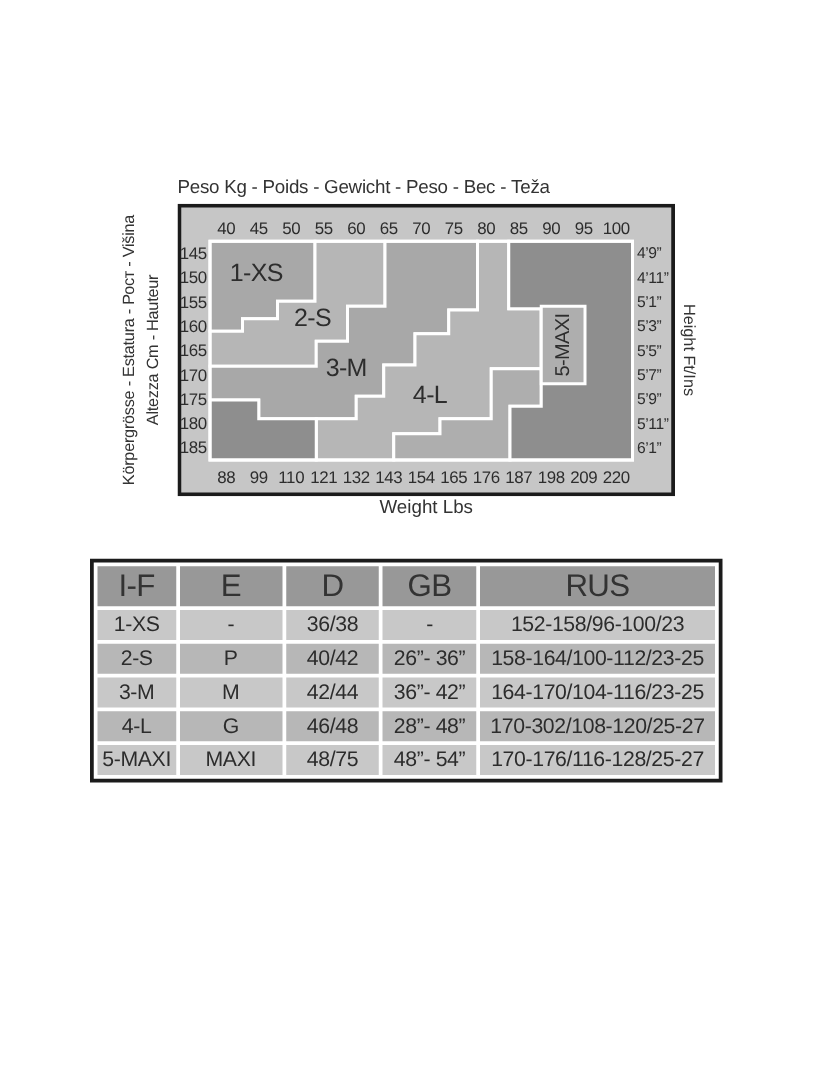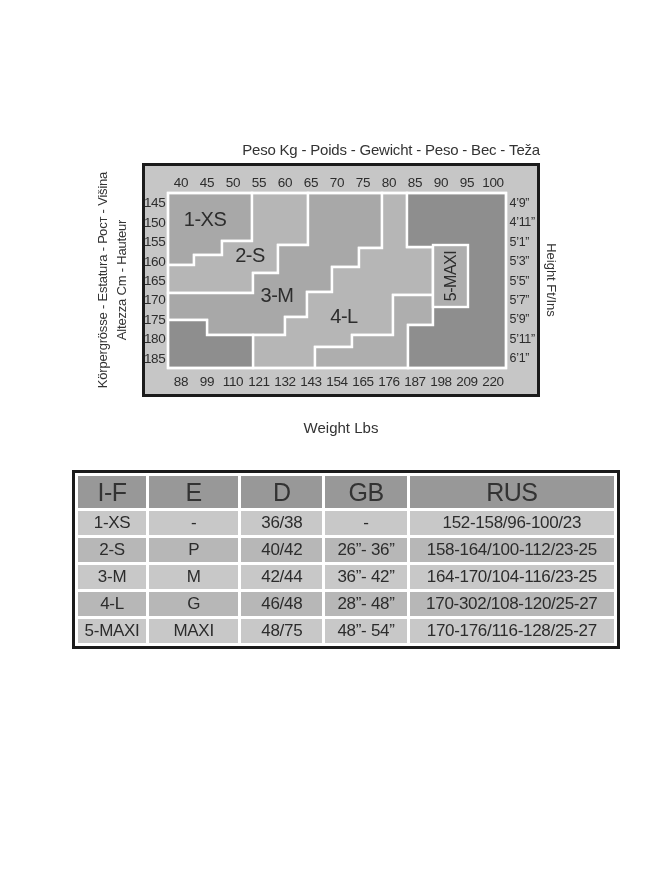--- a/index.html
+++ b/index.html
@@ -1,28 +1,28 @@
 <!DOCTYPE html>
 <html><head>
 <meta charset="utf-8">
 <style>
   html,body{margin:0;padding:0;background:#ffffff;}
   #page{position:relative;width:654px;height:872px;background:#ffffff;overflow:hidden;
         font-family:"Liberation Sans",sans-serif;color:#2d2d2d;}
   .abs{position:absolute;}
-  #chart-title{left:142px;top:141px;width:398px;text-align:right;font-size:15px;
+  #chart-title{left:142px;top:141px;width:398px;text-align:left;font-size:15px;
                letter-spacing:-0.2px;color:#333;}
-  #weight-lbs{left:142px;top:419px;width:398px;text-align:center;font-size:15px;color:#333;}
+  #weight-lbs{left:142px;top:397px;width:398px;text-align:center;font-size:15px;color:#333;}
   #left-vert{left:-18px;top:261px;width:260px;height:38px;transform:rotate(-90deg);
              text-align:center;font-size:13px;line-height:19px;color:#333;letter-spacing:-0.2px;}
   #right-vert{left:496px;top:272px;width:110px;height:16px;transform:rotate(90deg);
               text-align:center;font-size:13px;color:#333;}
   #sizechart{left:142px;top:163px;}
   svg text{font-family:"Liberation Sans",sans-serif;fill:#2d2d2d;}
-  #size-table-wrap{left:72px;top:470px;width:548px;}
+  #size-table-wrap{left:72px;top:447px;width:506px;}
   table{border-collapse:separate;border-spacing:3px;width:100%;
         border:3px solid #1b1b1b;background:#ffffff;table-layout:fixed;}
   th{background:#989898;height:30px;font-size:25px;font-weight:normal;color:#333;
      letter-spacing:-0.5px;}
   td{height:22px;text-align:center;font-size:17px;letter-spacing:-0.3px;color:#2c2c2c;}
   tr.r-odd td{background:#c8c8c8;}
   tr.r-even td{background:#b7b7b7;}
   col.c0{width:13%;} col.c1{width:17%;} col.c2{width:15.5%;} col.c3{width:15.5%;} col.c4{width:39%;}
 </style>
 </head>

